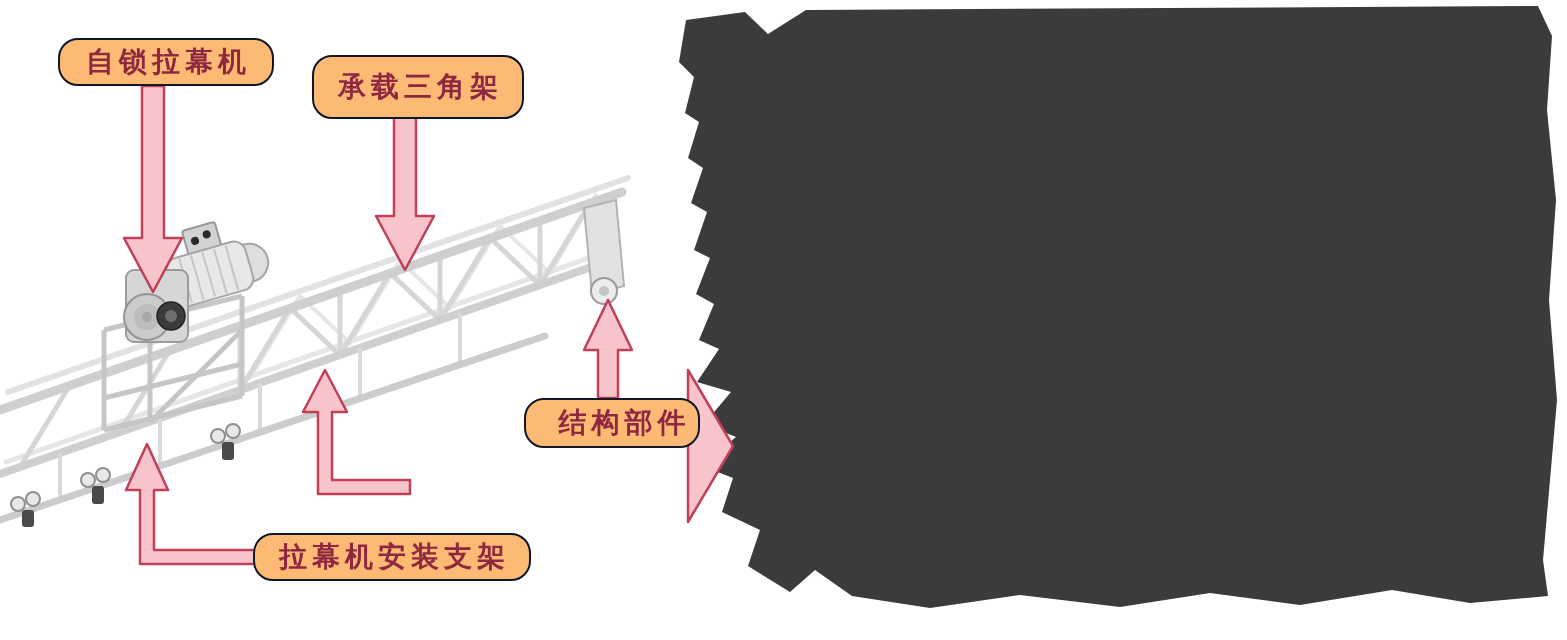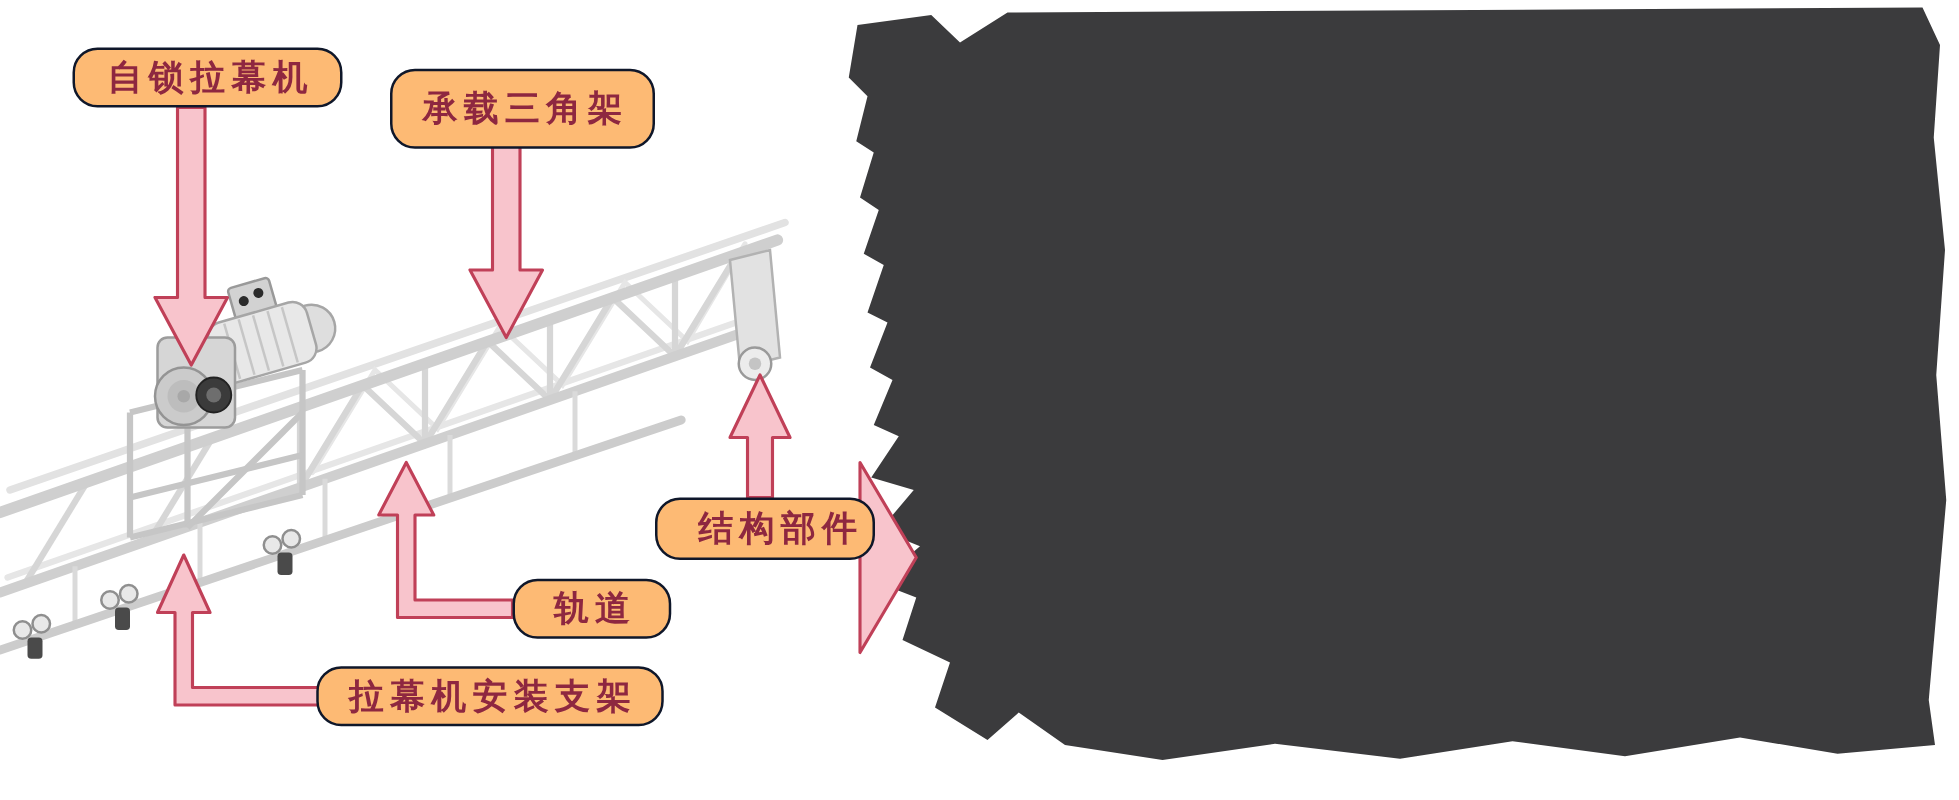--- a/index.html
+++ b/index.html
@@ -132,20 +132,17 @@
 
   <div class="callout c1">
     <span>自锁拉幕机</span>
   </div>
   <div class="callout c2">
     <span>承载三角架</span>
   </div>
   <div class="callout c3">
     <span>结构部件</span>
   </div>
-  <div class="callout c4">
-    <span>轨道</span>
-  </div>
   <div class="callout c5">
     <span>拉幕机安装支架</span>
   </div>
 
 </div>
 
 </body></html>

